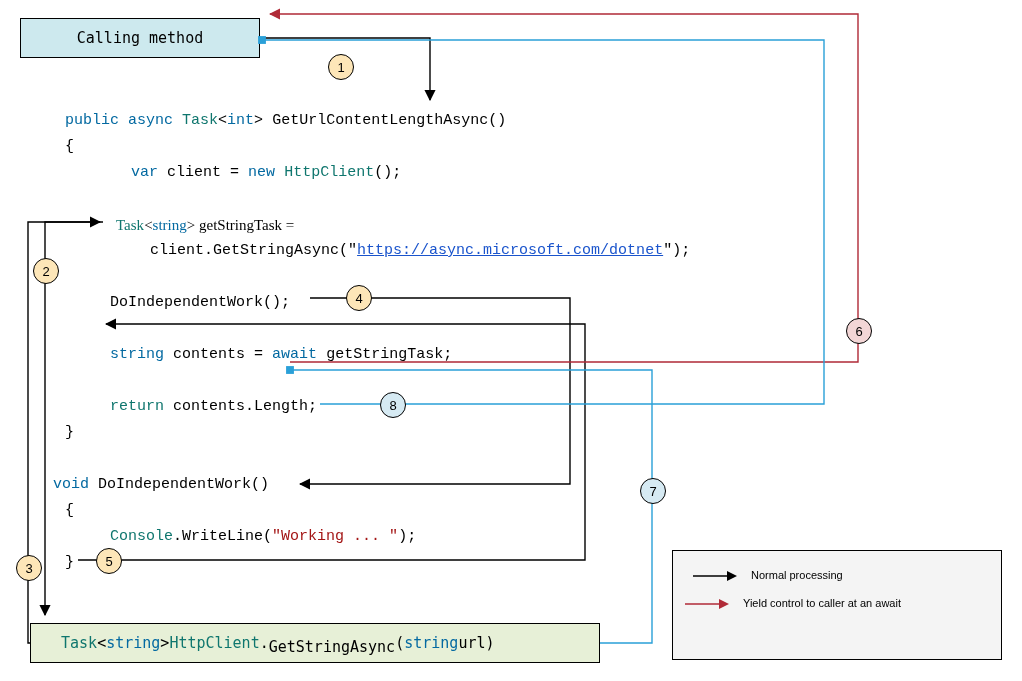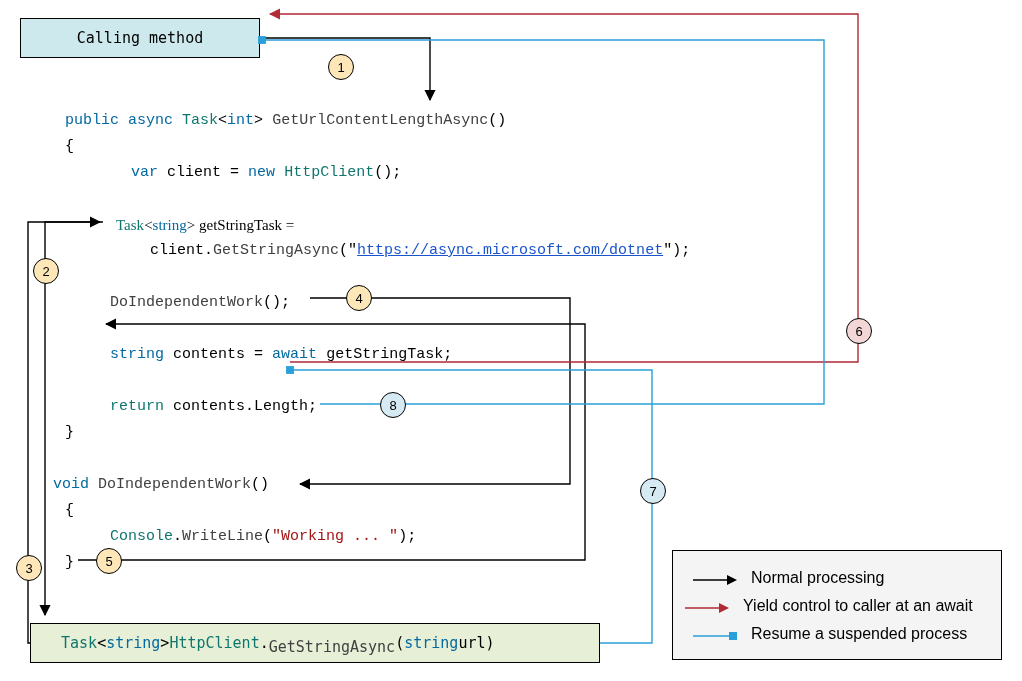--- a/index.html
+++ b/index.html
@@ -39,21 +39,21 @@
     position: absolute;
     margin: 0;
     font-family: Consolas, 'Courier New', monospace;
     font-size: 15px;
     line-height: 26px;
     white-space: pre;
   }
   
   .kw    { color: #0369a1; }   
   .type  { color: #0f766e; }   
-  .method{ color: #404040; margin-top: 8px; }   
+  .method{ color: #000000; margin-top: 8px; }   
   .str   { color: #a31515; }
   .url   { color: #1a54cc; text-decoration: underline; }
   .purple{ color: #0f766e; }   
 
   .num-badge {
     position: absolute;
     width: 24px; height: 24px;
     border: 1px solid #000;
     border-radius: 50%;
     background: #fde6b8;
@@ -72,23 +72,23 @@
     left: 0; top: 0;
     width: 1022px; height: 681px;
     pointer-events: none;
     z-index: 5;
   }
 
   
   .legend-row {
     position: absolute;
     display: flex;
-    align-items: flex-end;
+    align-items: flex-start;
     font-family: Arial, sans-serif;
-    font-size: 16px;
+    font-size: 11px;
   }
   .legend svg { flex-shrink: 0; }
 </style>
 </head>
 <body>
 
 <div class="box calling-method">
   <span>Calling method</span>
 </div>
 
@@ -141,27 +141,20 @@
     </svg>
     <span style="margin-left:14px;">Normal processing</span>
   </div>
   <div class="legend-row" style="left:10px; top:46px;">
     <svg width="46" height="14">
       <line x1="2" y1="7" x2="36" y2="7" stroke="#b02a37" stroke-width="1.5"></line>
       <polygon points="36,2 46,7 36,12" fill="#b02a37"></polygon>
     </svg>
     <span style="margin-left:14px;">Yield control to caller at an await</span>
   </div>
-  <div class="legend-row" style="left:18px; top:74px;">
-    <svg width="46" height="14">
-      <line x1="2" y1="7" x2="40" y2="7" stroke="#2aa0d8" stroke-width="1.5"></line>
-      <rect x="38" y="3" width="8" height="8" fill="#2aa0d8"></rect>
-    </svg>
-    <span style="margin-left:14px;">Resume a suspended process</span>
-  </div>
 </div>
 
 <div class="num-badge" style="left:328px; top:54px;">1</div>
 <div class="num-badge" style="left:33px;  top:258px;">2</div>
 <div class="num-badge" style="left:16px;  top:555px;">3</div>
 <div class="num-badge" style="left:346px; top:285px;">4</div>
 <div class="num-badge" style="left:96px;  top:548px;">5</div>
 <div class="num-badge num-6" style="left:846px; top:318px;">6</div>
 <div class="num-badge num-7" style="left:640px; top:478px;">7</div>
 <div class="num-badge num-8" style="left:380px; top:392px;">8</div>

